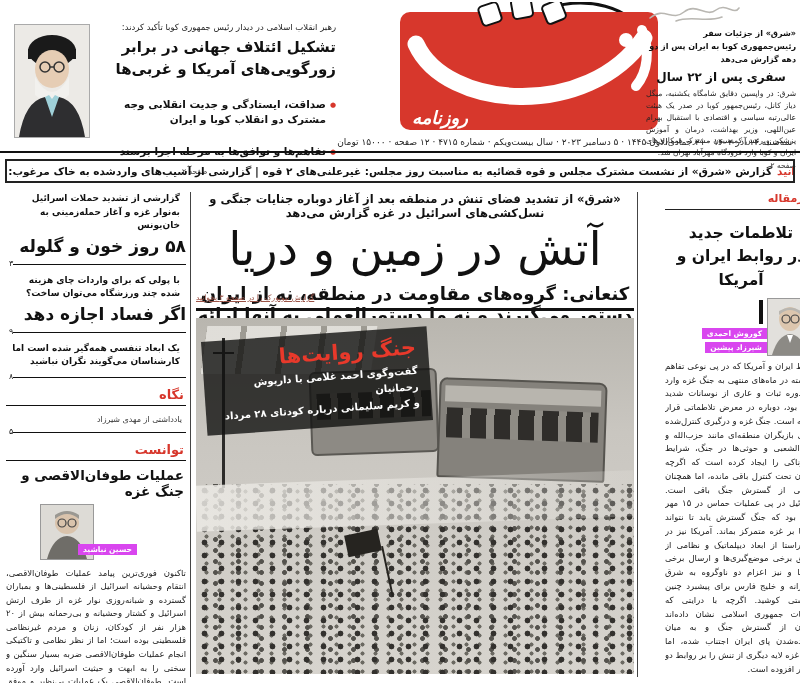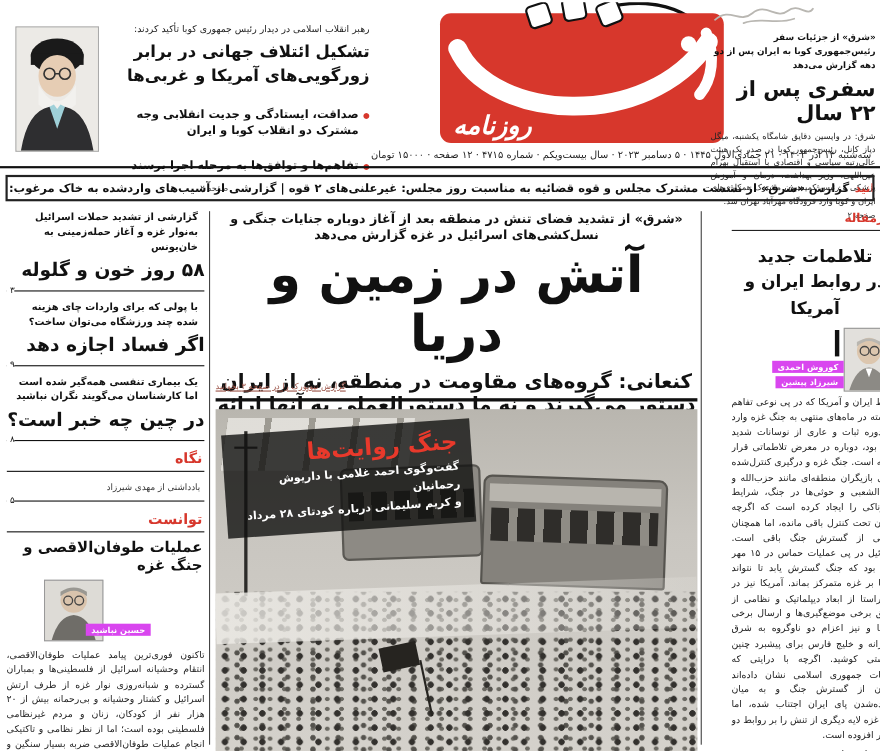--- a/index.html
+++ b/index.html
@@ -10,26 +10,26 @@
   .leader-photo { position:absolute; left:14px; top:24px; width:76px; height:114px; border:1px solid #aaa; background:#e8e6e2; }
   .leader-text  { position:absolute; left:92px; top:22px; width:244px; text-align:right; }
   .leader-kicker { font-size:8.5px; color:#222; margin-bottom:5px; }
   .leader-title  { font-size:15px; font-weight:bold; line-height:1.45; margin-bottom:8px; }
   .leader-bullet { font-size:10.5px; font-weight:bold; line-height:1.5; margin-bottom:7px; padding-right:10px; position:relative;margin-top:16px; }
   .leader-bullet::before { content:"●"; color:#d7372c; font-size:7px; position:absolute; right:0; top:3px; }
   .pageref-tiny { font-size:7.5px; color:#333; }
   .leader-page { text-align:left; padding-left:90px; }
 
   .masthead { position:absolute; left:398px; top:2px; width:264px; height:134px; }
-  .masthead-sub { position:absolute; left:14px; bottom:8px; color:#fff; font-size:23px; font-weight:bold; font-style:italic; z-index:3; }
+  .masthead-sub { position:absolute; left:14px; bottom:8px; color:#fff; font-size:18px; font-weight:bold; font-style:italic; z-index:3; }
 
   .cuba { position:absolute; left:646px; top:2px; width:150px; }
   .cuba-sig { height:26px; text-align:left; }
   .cuba-kicker { font-size:8px; font-weight:bold; line-height:1.6; text-align:right; }
-  .cuba-title { font-size:19px; font-weight:bold; margin:4px 0 4px; text-align:right; }
+  .cuba-title { font-size:12px; font-weight:bold; margin:4px 0 4px; text-align:center; }
   .cuba-body { font-size:7.6px; line-height:1.55; text-align:justify; color:#222; }
   .cuba-page { margin-top:2px; }
 
   .dateline { position:absolute; top:137px; right:8px; left:0; font-size:9px; color:#222; text-align:right; }
   .header-rule { position:absolute; top:151px; left:0; right:0; border-top:2px solid #111; }
 
   .strip { position:absolute; top:159px; left:5px; right:5px; height:24px; border:2px solid #222;
            display:flex; align-items:center; justify-content:center; gap:5px; font-size:10.5px; white-space:nowrap; overflow:hidden; }
   .strip-label { color:#d7372c; font-weight:bold; }
   .strip-text  { font-weight:bold; color:#111; }
@@ -54,21 +54,21 @@
   .note-title  { font-size:13.5px; font-weight:bold; text-align:right; padding-right:2px; margin-bottom:5px; }
   .note-photo-row { position:relative; height:58px; margin-bottom:5px; }
   .note-photo { position:absolute; left:34px; top:0; width:54px; height:56px; border:1px solid #999; background:#d8d8d4; }
   .badge { background:#d946ef; color:#fff; font-size:7.5px; font-weight:bold; padding:1px 5px; }
   .note-badge { position:absolute; left:72px; top:40px; }
   .note-body { font-size:8.5px; line-height:1.6; text-align:justify; color:#222; height:132px; overflow:hidden; }
 
   
   .col-mid { position:absolute; left:196px; width:438px; top:2px; bottom:0; }
   .mid-kicker { font-size:11.5px; font-weight:bold; text-align:center; }
-  .mid-headline { font-size:46px; font-weight:bold; text-align:center; margin-top:2px; }
+  .mid-headline { font-size:46px; font-weight:normal; text-align:center; margin-top:2px; }
   .mid-subrow { position:relative; margin-top:7px; height:18px; }
   .mid-subhead { font-size:18px; font-weight:bold; text-align:center; }
   .mid-note { position:absolute; left:0; bottom:-1px; font-size:7.5px; color:#9c5448;text-decoration:underline; }
   .mid-rule { border-top:3px solid #111; margin-top:7px; }
   .photo { position:relative; margin-top:7px; height:356px; background:linear-gradient(180deg,#b9b6af 0%,#c9c6c0 32%,#d7d4ce 100%); overflow:hidden; }
   .ph-vans { position:absolute; left:8px; top:8px; width:170px; height:48px;
              background:repeating-linear-gradient(90deg,#e4e2dd 0 34px,#9a978f 34px 40px); transform:skewX(-8deg); opacity:.9; }
   .ph-bus1 { position:absolute; right:28px; top:62px; width:168px; height:100px; background:#85827c; border:2px solid #56544f;
              border-radius:8px 8px 3px 3px; transform:rotate(2deg); }
   .ph-bus1::before { content:""; position:absolute; left:4px; right:4px; top:6px; height:16px; background:#b8b5ae; }
@@ -184,22 +184,21 @@
         </div>
     </div>
     <div class="teaser">
       <div class="t-kicker">با پولی که برای واردات چای هزینه شده چند ورزشگاه می‌توان ساخت؟</div>
       <div class="t-title">اگر فساد اجازه دهد</div>
       <div class="t-rule">
           <span class="t-page">۹</span>
         </div>
     </div>
     <div class="teaser">
-      <div class="t-kicker">یک بیماری تنفسی همه‌گیر شده است اما کارشناسان می‌گویند نگران نباشید</div>
-      <div class="t-title">در چین چه خبر است؟</div>
+      <div class="t-kicker">یک ابعاد تنفسی همه‌گیر شده است اما کارشناسان می‌گویند نگران نباشید</div>
       <div class="t-rule">
           <span class="t-page">۸</span>
         </div>
     </div>
 
     <div class="sec-label">نگاه</div>
     <div class="sec-rule"></div>
     <div class="negah-sub">یادداشتی از مهدی شیرزاد</div>
     <div class="t-rule">
         <span class="t-page">۵</span>

